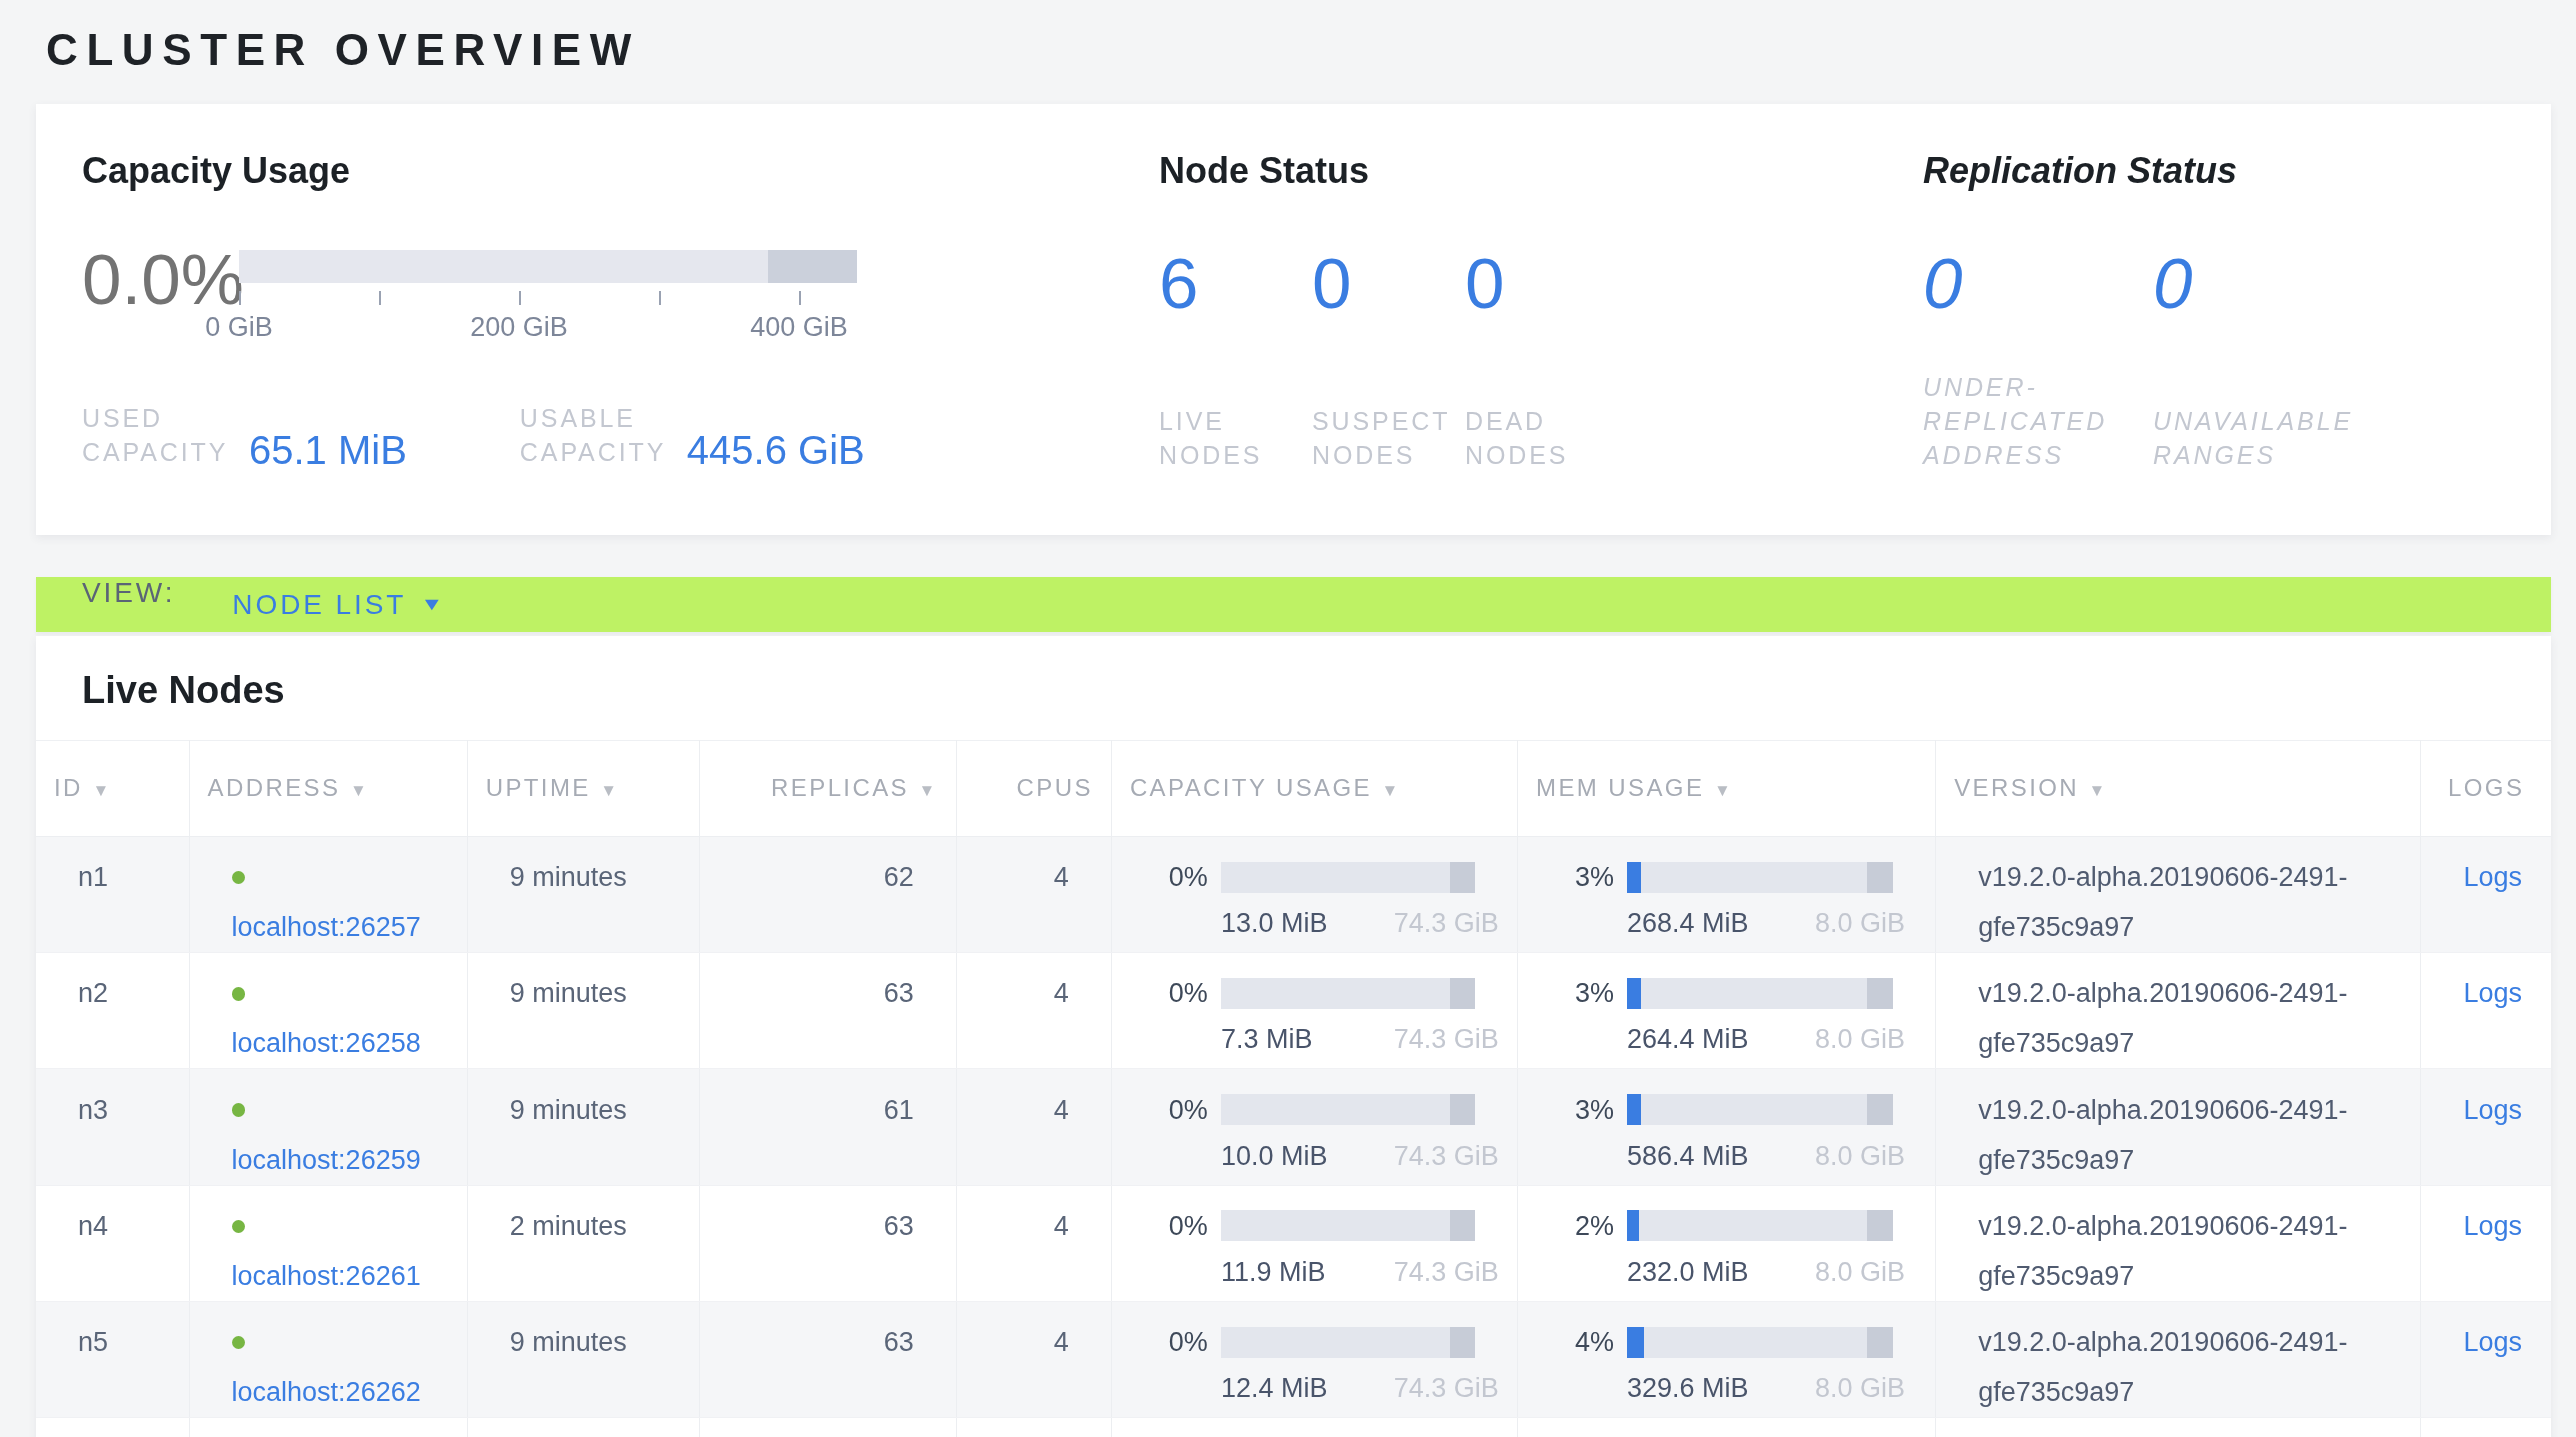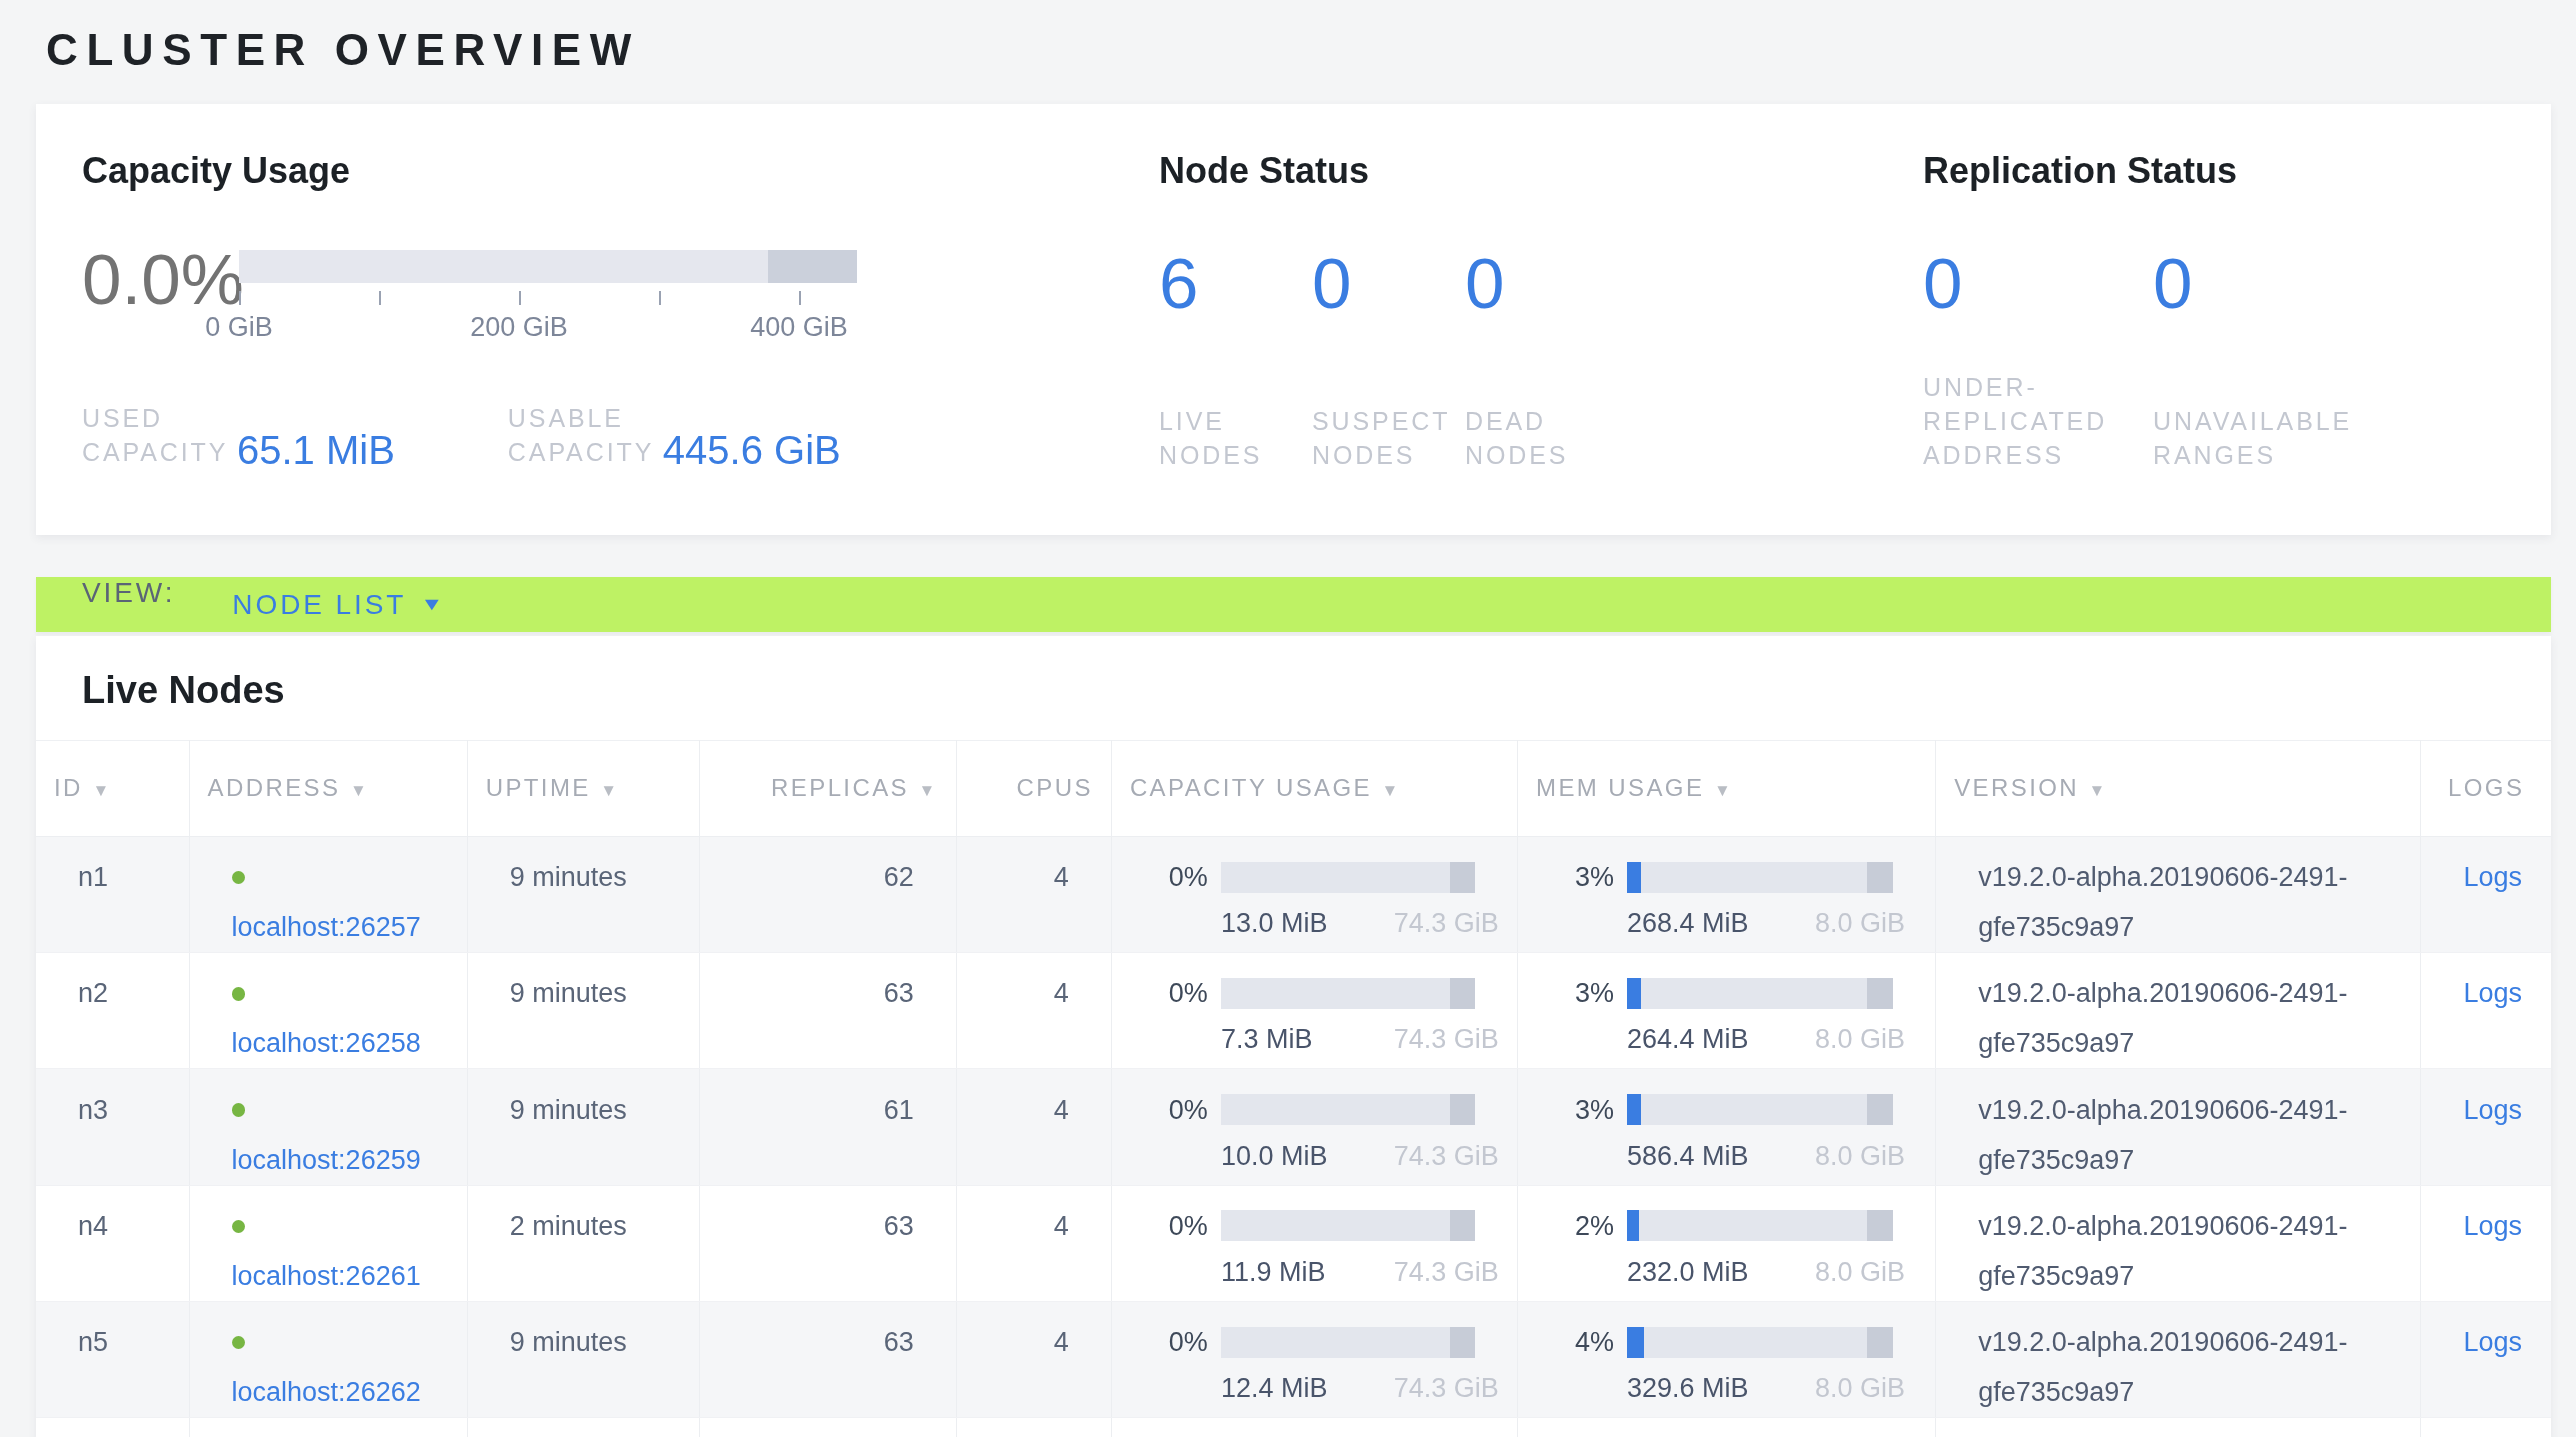--- a/index.html
+++ b/index.html
@@ -25,28 +25,28 @@
   .cap-endseg { position:absolute; right:0; top:0; bottom:0; width:14.4%; background:#cbd0db; }
   .cap-fill { position:absolute; left:0; top:0; bottom:0; background:#3a7de1; }
   .ticks { position:relative; height:21px; margin-top:7.7px; }
   .tick { position:absolute; top:0; width:1.9px; height:14.4px; background:#9aa2b2; }
   .t0{left:0} .t1{left:22.65%} .t2{left:45.3%} .t3{left:67.95%} .t4{left:90.6%}
   .tick-labels { position:relative; height:33px; }
   .tick-label { position:absolute; transform:translateX(-50%); font-size:27px; color:#7d8699; white-space:nowrap; }
   .tl0{left:0} .tl1{left:45.3%} .tl2{left:90.6%}
 
   .cap-stats { margin-top:56px; display:flex; gap:113px; }
-  .cap-stat { display:flex; align-items:flex-end; gap:9px; }
+  .cap-stat { display:flex; align-items:flex-end; gap:21px; }
   .stat-label { font-size:25px; letter-spacing:2.9px; color:#c3c7d0; line-height:34px; }
   .cap-stat .stat-label { width:146px; }
   .stat-value { font-size:40px; color:#3a7de1; line-height:38px; white-space:nowrap; }
 
   
   .sec-nodes { width:764px; flex:none; }
-  .sec-repl { flex:1; }
+  .sec-repl { flex:1;font-style:italic; }
   .stats-row { margin-top:56px; display:flex; }
   .stat-col { display:flex; flex-direction:column; height:224px; }
   .stat-num { font-size:71px; color:#3a7de1; line-height:71px; }
   .stat-col .stat-label { margin-top:auto; }
   .w160{width:153px} .w170{width:163px} .w240{width:230px} .w246{width:236px}
 
   
   .view-bar { background:#bef264; margin:42px 25px 3.8px 36px; height:55px;
     display:flex; padding-left:46px;
     box-shadow:0 1.9px 3.8px rgba(60,64,86,.05); }

